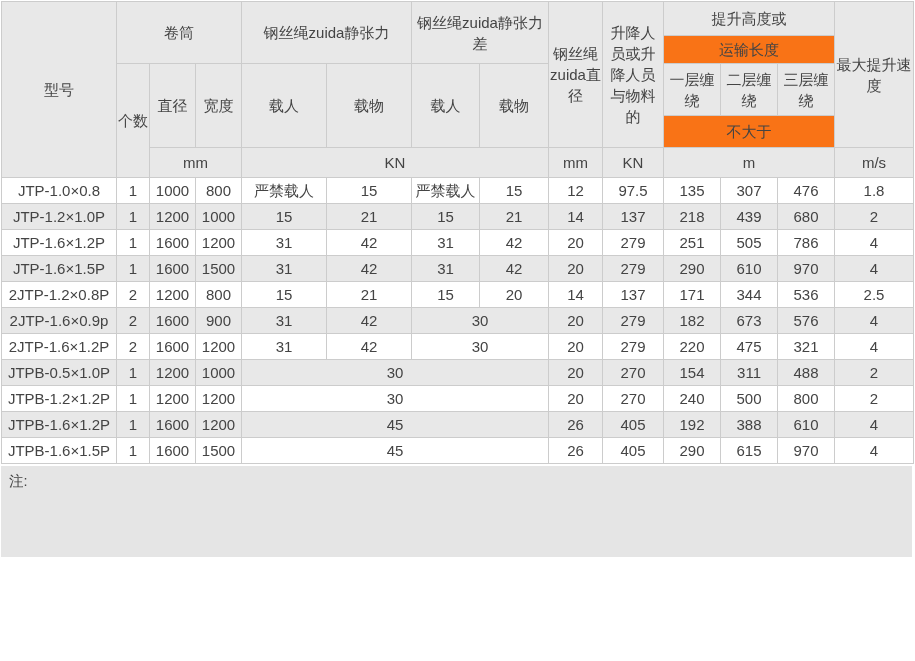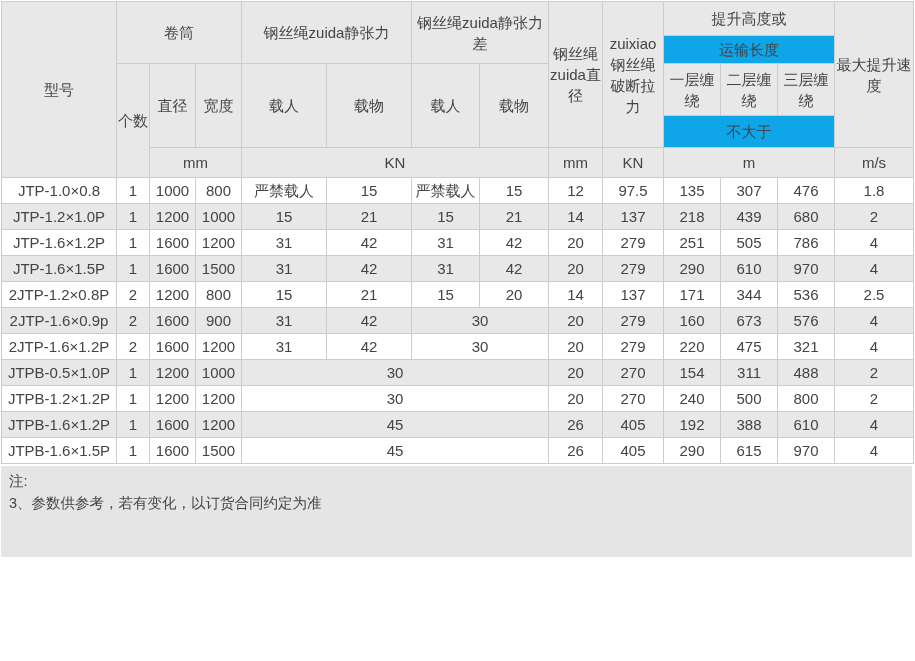--- a/index.html
+++ b/index.html
@@ -13,21 +13,21 @@
     width:912px;
   }
   table.spec th, table.spec td {
     border:1px solid #cccccc;
     text-align:center; vertical-align:middle;
     color:#444444; font-size:15px; font-weight:normal;
     padding:2px 1px; line-height:1.4;
     word-break:break-all; overflow:hidden;
   }
   thead th { background:#e8e8e8; }
-  thead th.white-band { background:#0ea5e9; }
+  thead th.white-band { background:#f97316; }
   tr.hr1 { height:34px; }
   tr.hr2 { height:28px; }
   tr.hr3 { height:52px; }
   tr.hr4 { height:32px; }
   tr.hr5 { height:30px; }
   tbody tr { height:25px; }
   tbody td { background:#ffffff; }
   tbody tr:nth-child(even) td { background:#e8e8e8; }
   .notes {
     margin-top:2px; width:911px; height:91px; box-sizing:border-box;
@@ -57,21 +57,21 @@
       <col style="width:57px">
         <col style="width:79px">
     </colgroup>
     <thead>
       <tr class="hr1">
         <th rowspan="5">型号</th>
         <th colspan="3" rowspan="2">卷筒</th>
         <th colspan="2" rowspan="2">钢丝绳zuida静张力</th>
         <th colspan="2" rowspan="2">钢丝绳zuida静张力差</th>
         <th rowspan="4">钢丝绳zuida直径</th>
-        <th rowspan="4">zuixiao钢丝绳破断拉力</th>
+        <th rowspan="4">升降人员或升降人员与物料的</th>
         <th colspan="3">提升高度或</th>
         <th rowspan="4">最大提升速度</th>
       </tr>
       <tr class="hr2">
         <th colspan="3" class="white-band">运输长度</th>
       </tr>
       <tr class="hr3">
         <th rowspan="3">个数</th>
         <th rowspan="2">直径</th>
         <th rowspan="2">宽度</th>
@@ -179,21 +179,21 @@
         <tr>
           <td>2JTP-1.6×0.9p</td>
           <td>2</td>
           <td>1600</td>
           <td>900</td>
           <td>31</td>
           <td>42</td>
           <td colspan="2">30</td>
           <td>20</td>
           <td>279</td>
-          <td>160</td>
+          <td>182</td>
           <td>673</td>
           <td>576</td>
           <td>4</td>
         </tr>
         <tr>
           <td>2JTP-1.6×1.2P</td>
           <td>2</td>
           <td>1600</td>
           <td>1200</td>
           <td>31</td>
@@ -257,16 +257,15 @@
           <td>615</td>
           <td>970</td>
           <td>4</td>
         </tr>
       </tbody>
   </table>
 
   <div class="notes">
     <div>注:</div>
     <div>
-        <div>3、参数供参考，若有变化，以订货合同约定为准</div>
       </div>
   </div>
 </div>
 
 </body></html>

